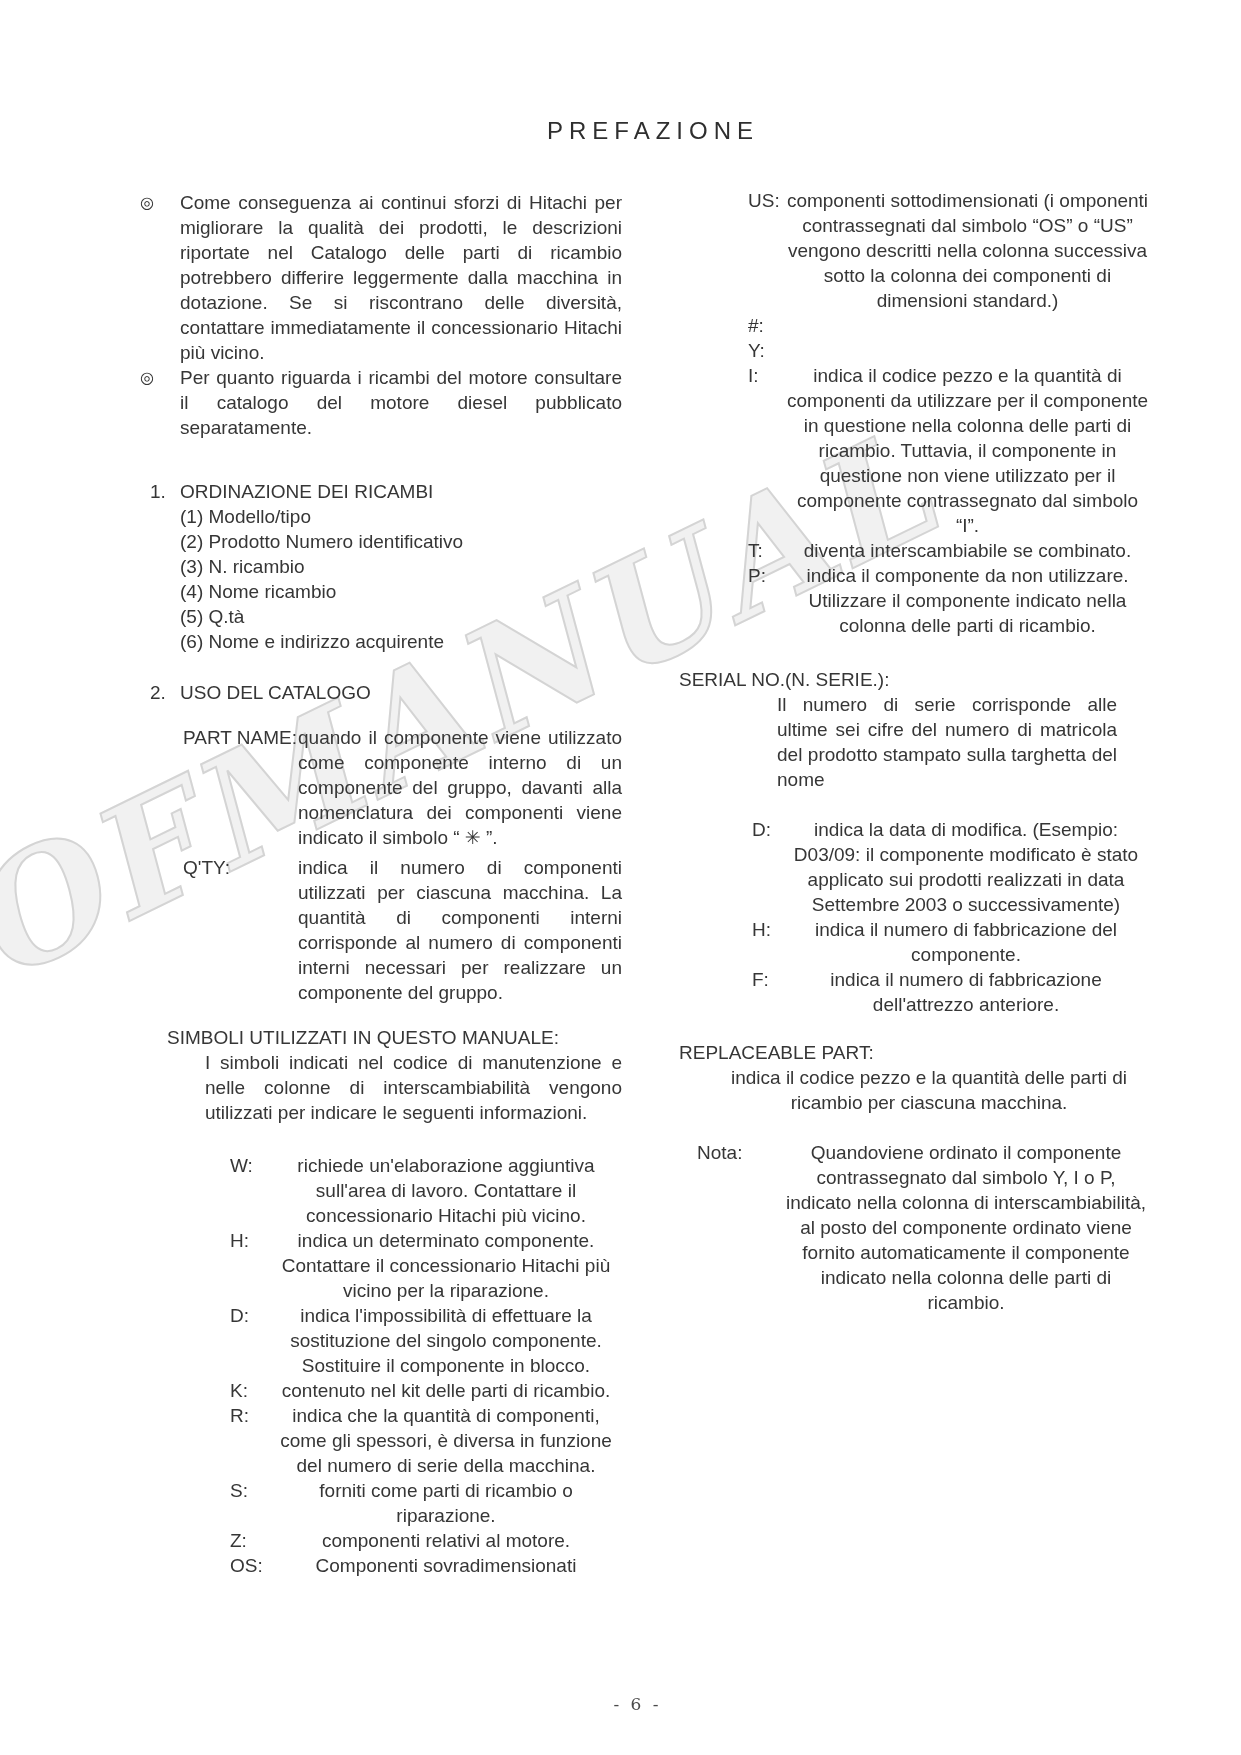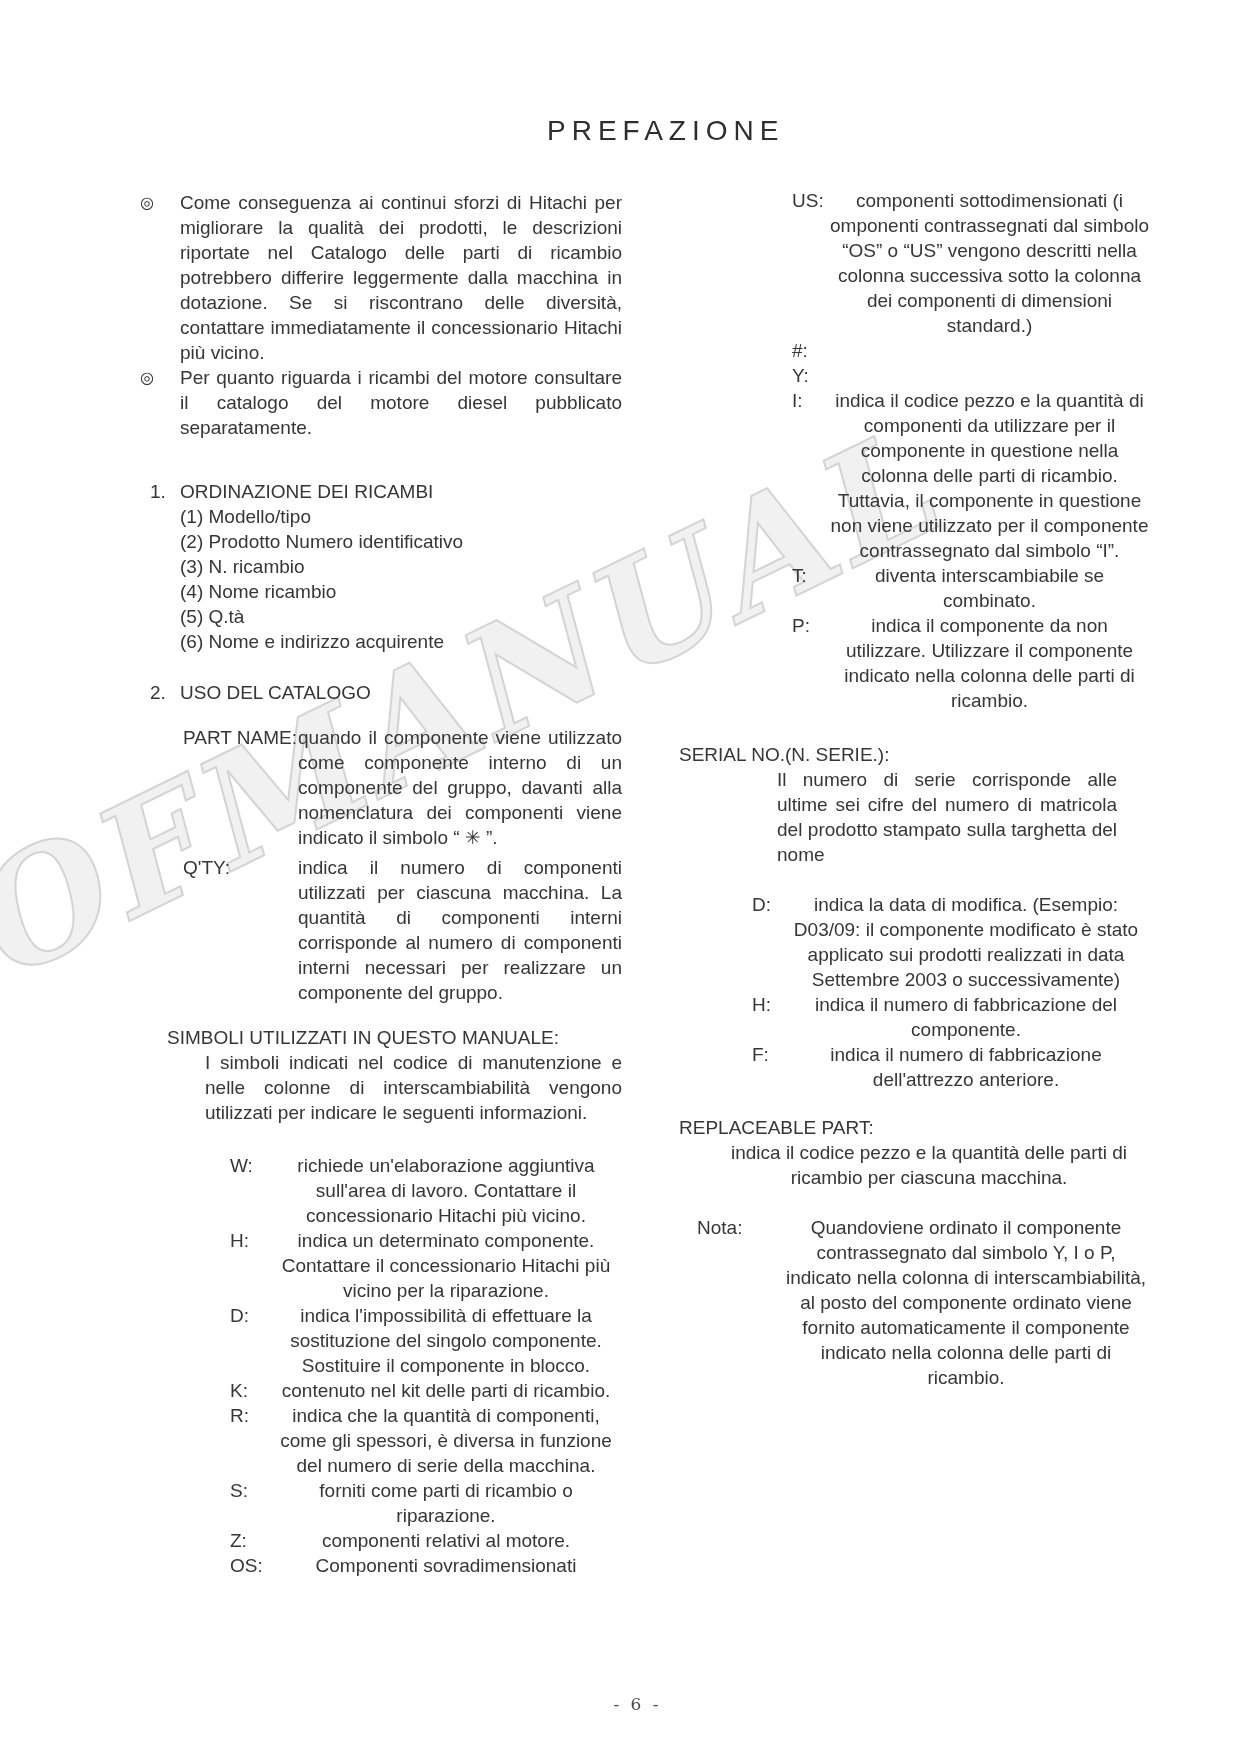--- a/index.html
+++ b/index.html
@@ -11,21 +11,21 @@
   p { margin:0;text-align:center; }
   .watermark {
     position:absolute; left:-60px; top:655px; width:920px;
     font-family:"DejaVu Serif", serif; font-weight:bold; font-style:italic;
     font-size:150px; line-height:150px; letter-spacing:6px;
     color:#f1f1f1; -webkit-text-stroke:2px #d4d4d4;
     transform:rotate(-26deg); white-space:nowrap; z-index:0;
   }
   .title {
     position:absolute; left:547px; top:118px; margin:0; z-index:1;
-    font-size:28px; font-weight:normal; letter-spacing:6px; color:#2e2e2e;
+    font-size:24px; font-weight:normal; letter-spacing:6px; color:#2e2e2e;
   }
   .col { position:absolute; z-index:1; }
   .col-left  { left:140px; top:190px; width:482px; }
   .col-right { left:679px; top:188px; width:471px; }
   .just { text-align:justify; }
   .mt39{margin-top:39px}.mt29{margin-top:29px}.mt28{margin-top:28px}
   .mt26{margin-top:26px}.mt25{margin-top:25px}.mt23{margin-top:23px}
   .mt20{margin-top:20px}.mt5{margin-top:5px}
   .bullet-row { display:flex; }
   .b-marker { flex:0 0 40px; font-size:16px; }
@@ -35,21 +35,21 @@
   .indent40 { margin-left:40px; }
   .def-row { display:flex; padding-left:43px; }
   .def-term { flex:0 0 115px; }
   .def-text { flex:1; }
   .sym-heading { margin-left:27px; }
   .sym-intro { margin-left:65px; }
   .lsym-row { display:flex; padding-left:90px; }
   .lsym-key { flex:0 0 40px; }
   .lsym-text { flex:1; }
   .rsym-row { display:flex; padding-left:69px; }
-  .rsym-key { flex:0 0 37px;margin-left:44px; }
+  .rsym-key { flex:0 0 37px; }
   .rsym-text { flex:1; }
   .serial-intro { margin-left:98px; margin-right:33px; }
   .dhf-row { display:flex; padding-left:73px; }
   .dhf-key { flex:0 0 30px; }
   .dhf-text { flex:1; }
   .repl-text { margin-left:29px; }
   .note-row { display:flex; padding-left:18px; }
   .note-label { flex:0 0 85px; }
   .note-text { flex:1; }
   .page-number {

